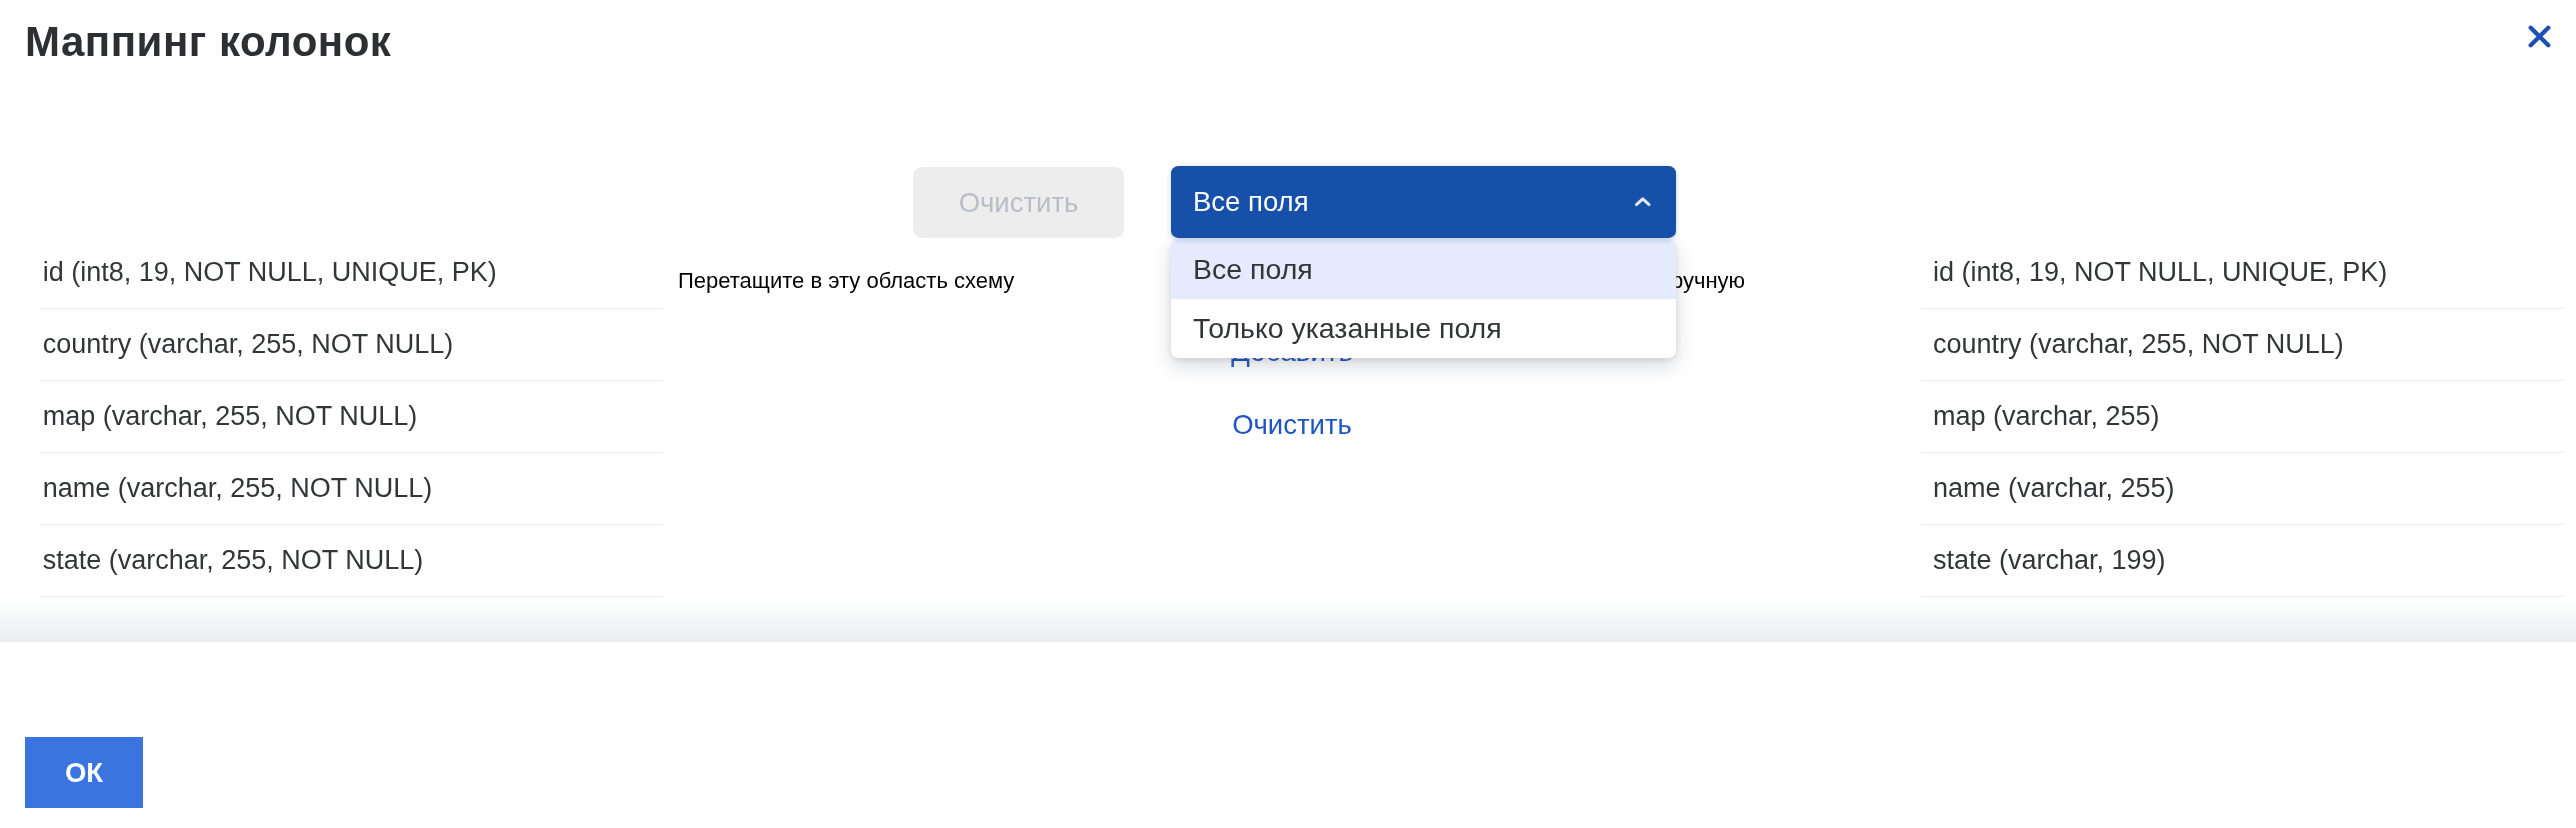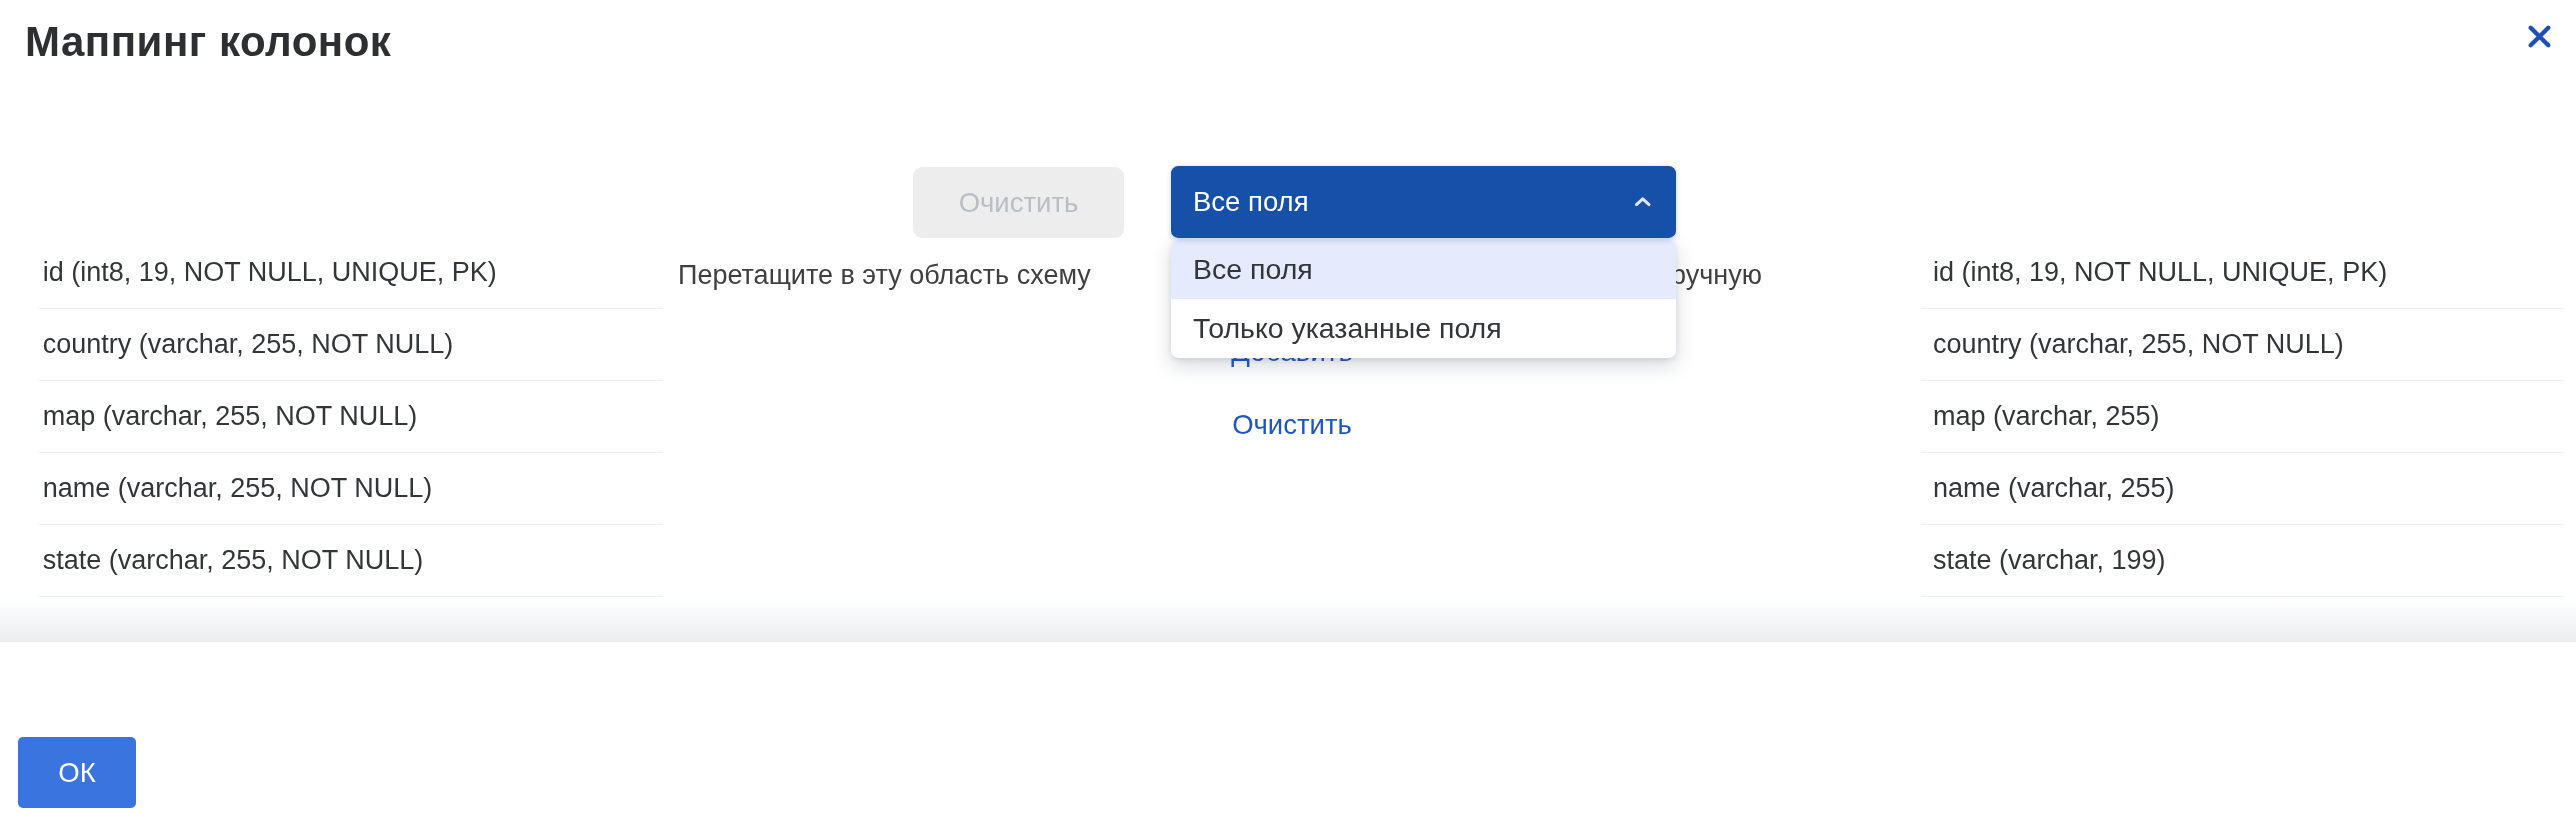--- a/index.html
+++ b/index.html
@@ -28,44 +28,44 @@
 
   .menu { position:absolute; left:1171px; top:240px; width:505px; background:#ffffff;
           border-radius:7.3px; z-index:25; overflow:hidden;
           box-shadow:0 7.3px 20px rgba(40,50,70,.18), 0 1.8px 5.5px rgba(40,50,70,.10); }
   .option { height:59px; display:flex; align-items:center; padding:0 22px;
             font-size:28.5px; color:#333538; cursor:pointer; }
   .option.highlighted { background:#e5eafc; }
 
   
   .drop-area { position:absolute; left:678px; top:156px; width:1230px; height:441px; z-index:1; }
-  .hint { position:absolute; top:104px; font-size:27px; color:#404040; white-space:nowrap; }
+  .hint { position:absolute; top:112px; font-size:22px; color:#000000; white-space:nowrap; }
   .hint-left { left:0px; }
   .hint-right { left:993px; }
 
   .center-link { position:absolute; left:1200px; width:184px; text-align:center;
                  font-size:27.5px; font-weight:500; color:#2056c2; z-index:10;
                  text-decoration:none; cursor:pointer; }
   .add-link   { top:336px; }
   .clear-link { top:409px; }
 
   
   .list { position:absolute; top:237px; z-index:2; }
   .list.source { left:39px;  width:624px; }
   .list.target { left:1921px; width:643px; }
   .list-row { height:72px; display:flex; align-items:center;
               border-bottom:1.8px solid #eceded; box-sizing:border-box;
               font-size:27px; color:#333639; cursor:grab; }
   .list.source .list-row { padding-left:3.7px; }
   .list.target .list-row { padding-left:12px; }
 
   
-  .ok-btn { position:absolute; left:18px; top:737px; width:118px; height:71px;
-            background:#3a74df; border:none; border-radius:5px; color:#ffffff;
-            font-size:27.5px; font-weight:400; display:flex; align-items:center;
+  .ok-btn { position:absolute; left:25px; top:737px; width:118px; height:71px;
+            background:#3a74df; border:none; border-radius:0; color:#ffffff;
+            font-size:27.5px; font-weight:700; display:flex; align-items:center;
             justify-content:center; cursor:pointer; }
   .cancel-btn { position:absolute; left:172px; top:737px; width:185px; height:71px;
                 background:#ececec; border:none; border-radius:9.2px; color:#303234;
                 font-size:27.5px; display:flex; align-items:center; justify-content:center;
                 cursor:pointer; }
 
   .bottom-edge { position:absolute; left:0; right:0; bottom:0; height:42px;
                  background:linear-gradient(180deg, rgba(236,238,240,0) 0%, #eaecee 100%);
                  pointer-events:none; }
 </style>

